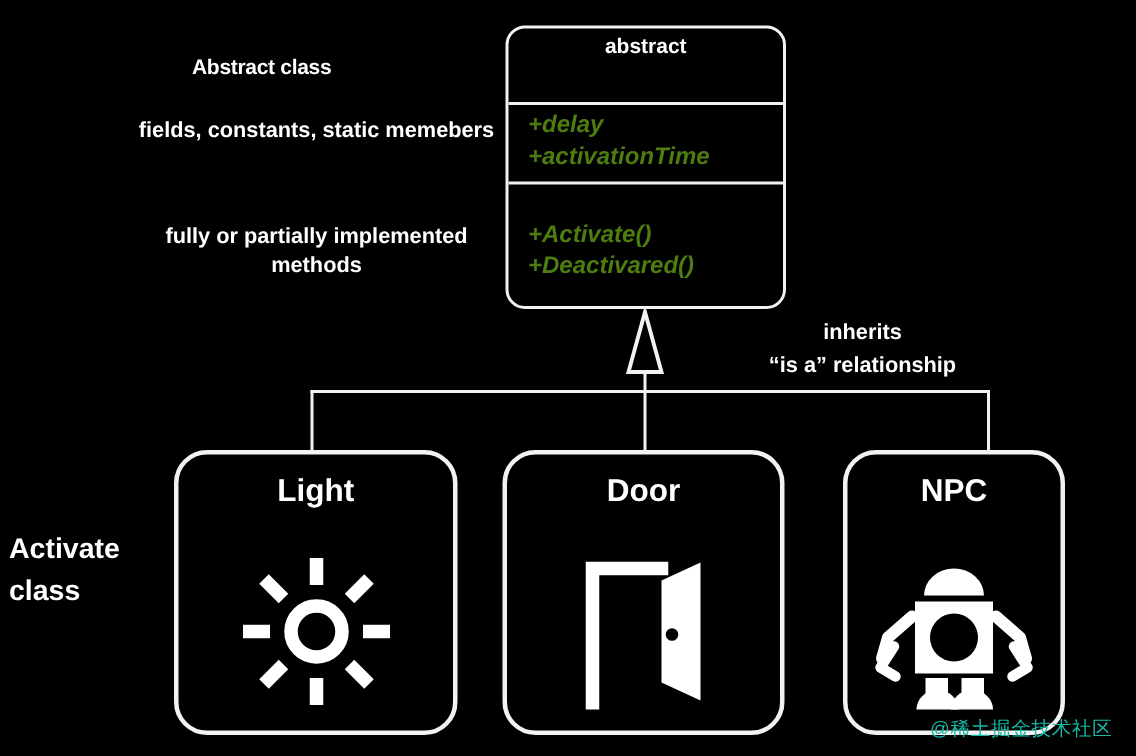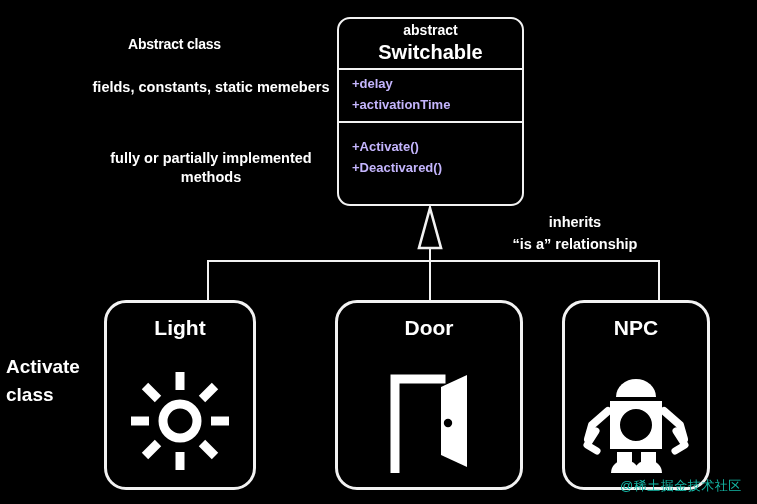--- a/index.html
+++ b/index.html
@@ -75,25 +75,26 @@
     font-size: 14px; font-weight: bold;
     line-height: 19px;
     color: #ffffff;
   }
   .class-name {
     font-size: 20px; font-weight: bold;
     line-height: 24px;
   }
 
   #abstract-fields { height: 53px; padding: 3px 0 0 13px; }
-  #abstract-methods { height: 80px; padding: 13px 0 0 13px; }
+  #abstract-methods { height: 80px; padding: 23px 0 0 13px; }
   .member {
-    font-size: 13px; font-weight: bold;
+    font-size: 16px; font-weight: bold;
     line-height: 21px;
-    color: #c4b5fd;
+    color: #4d7c0f;
+    font-style: italic;
   }
 
   
   .line { position: absolute; background: #f2f2f2; }
 
   
   #inherit-stem { left: 429px; top: 247px; width: 2px; height: 15px; }
   
   #inherit-bus  { left: 207px; top: 260px; width: 453px; height: 2px; }
   
@@ -110,21 +111,21 @@
 
   
   .concrete {
     position: absolute;
     top: 300px;
     height: 190px;
     border: 3px solid #f2f2f2;
     border-radius: 22px;
     background: #000000;
   }
-  #box-light { left: 104px; width: 152px; padding-left: 48px; }
+  #box-light { left: 116px; width: 189px; padding-left: 48px; }
   #box-door  { left: 335px; width: 188px; }
   #box-npc   { left: 562px; width: 148px; }
 
   .concrete-title {
     position: absolute;
     left: 0; right: 0; top: 13px;
     text-align: center;
     font-size: 21px; font-weight: bold;
     color: #ffffff;
   }
@@ -160,21 +161,20 @@
   <div class="txt note note-b">fully or partially
 implemented methods</div>
 
   <div class="txt heading-concrete">Activate
 class</div>
 
   <div id="abstract-box">
 
     <div class="compartment" id="abstract-head">
       <div class="stereotype">abstract</div>
-      <div class="class-name">Switchable</div>
     </div>
 
     <div class="compartment" id="abstract-fields">
       <div class="member">+delay</div>
       <div class="member">+activationTime</div>
     </div>
 
     <div class="compartment" id="abstract-methods">
       <div class="member">+Activate()</div>
       <div class="member">+Deactivared()</div>

